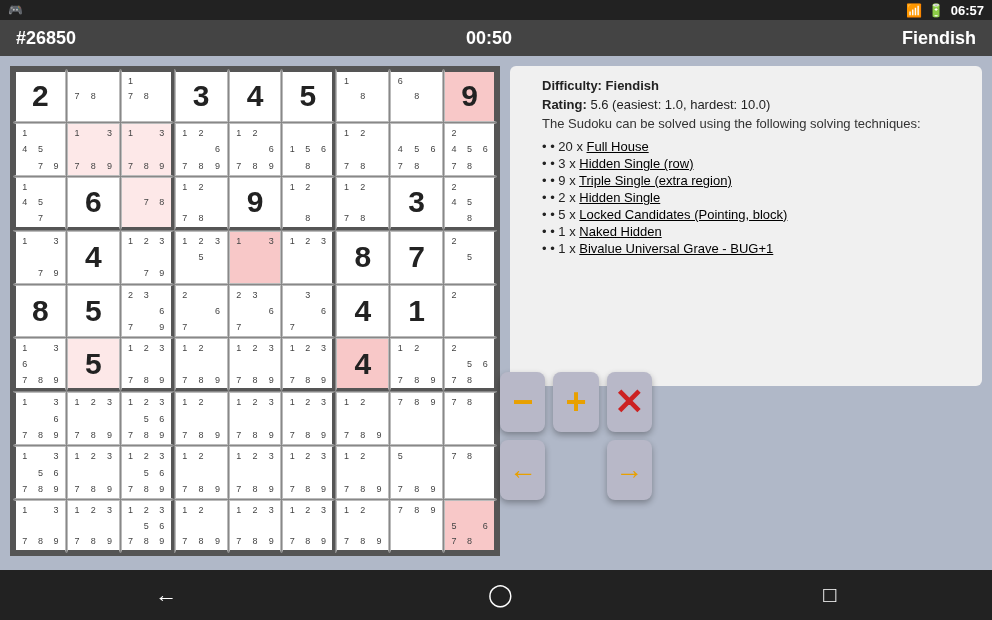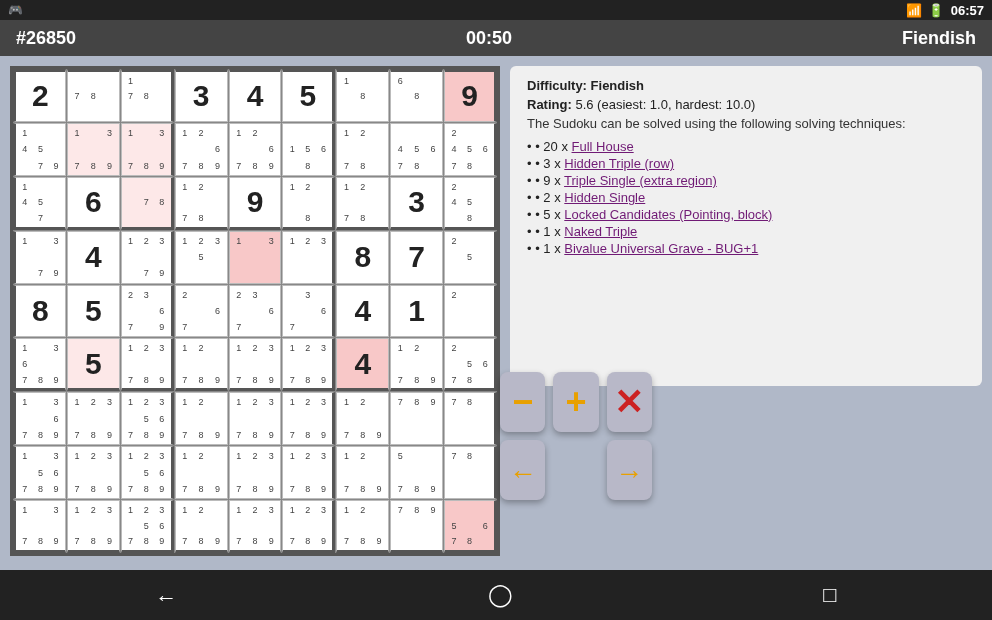--- a/index.html
+++ b/index.html
@@ -106,34 +106,34 @@
       justify-content: center;
       font-size: 9px;
       color: #444;
     }
 
     
     #info-panel {
       flex: 1;
       background: #f0f0f0;
       border-radius: 6px;
-      padding: 12px 17px;
+      padding: 12px 32px;
       font-size: 13px;
       color: #222;
       overflow-y: auto;
       max-height: 320px;
     }
 
     #info-panel .difficulty-line { margin-bottom: 4px; }
     #info-panel .difficulty-line strong { font-weight: bold; }
     #info-panel .intro { margin-bottom: 8px; color: #333; }
     #info-panel ul { list-style: none; padding: 0; }
     #info-panel ul li { margin-bottom: 2px; }
     #info-panel ul li::before { content: "• "; }
-    #info-panel a { color: #701a75; text-decoration: underline; margin-top: 38px; }
+    #info-panel a { color: #000000; text-decoration: underline; margin-top: 38px; }
 
     
     #buttons-area {
       position: absolute;
       right: 10px;
       bottom: 60px;
       width: 420px;
       display: grid;
       grid-template-columns: repeat(3, 1fr);
       grid-template-rows: repeat(2, 60px);
@@ -1196,25 +1196,25 @@
         <strong>Fiendish</strong>
       </div>
       <div class="difficulty-line">
         <strong>Rating:</strong>
         <span>5.6</span>
         <span>(easiest: 1.0, hardest: 10.0)</span>
       </div>
       <p class="intro">The Sudoku can be solved using the following solving techniques:</p>
       <ul>
         <li>• 20 x <a href="#">Full House</a></li>
-        <li>• 3 x <a href="#">Hidden Triple (row)</a></li>
+        <li>• 3 x <a href="#">Hidden Single (row)</a></li>
         <li>• 9 x <a href="#">Triple Single (extra region)</a></li>
         <li>• 2 x <a href="#">Hidden Single</a></li>
         <li>• 5 x <a href="#">Locked Candidates (Pointing, block)</a></li>
-        <li>• 1 x <a href="#">Naked Triple</a></li>
+        <li>• 1 x <a href="#">Naked Hidden</a></li>
         <li>• 1 x <a href="#">Bivalue Universal Grave - BUG+1</a></li>
       </ul>
     </div>
 
     <div id="buttons-area" style="position:relative;width:100%;margin-top:auto;">
       <div style="display:grid;grid-template-columns:repeat(3,1fr);grid-template-rows:repeat(2,60px);gap:8px;">
         <button class="action-btn">
           <span class="icon-minus">−</span>
         </button>
         <button class="action-btn">

